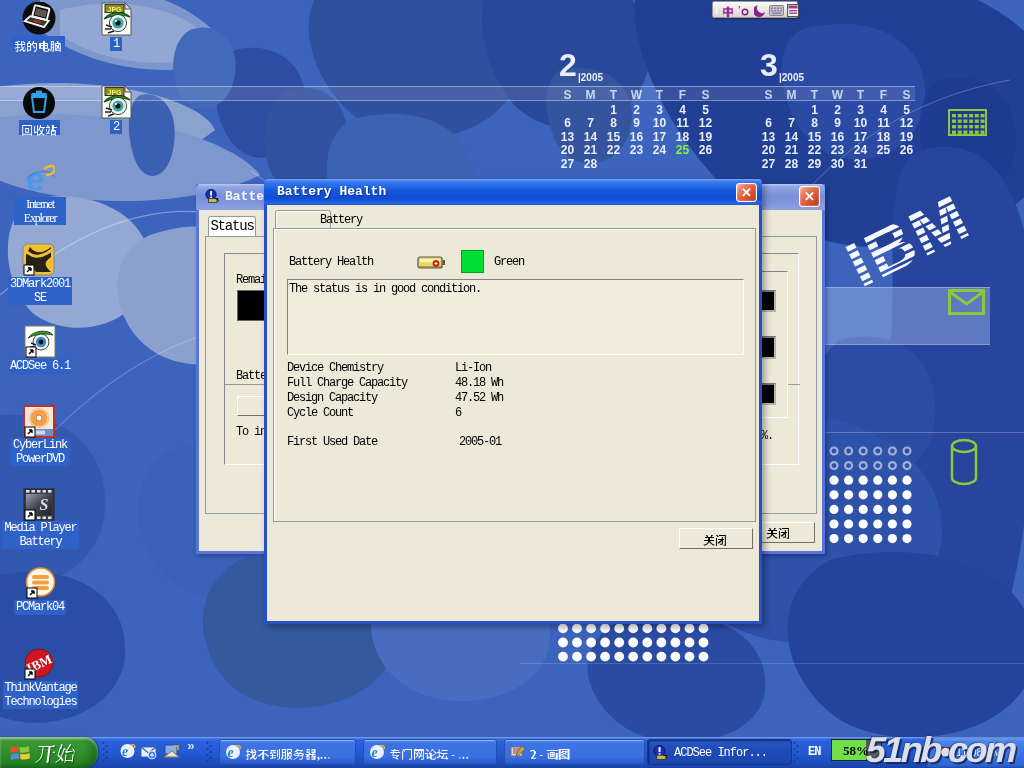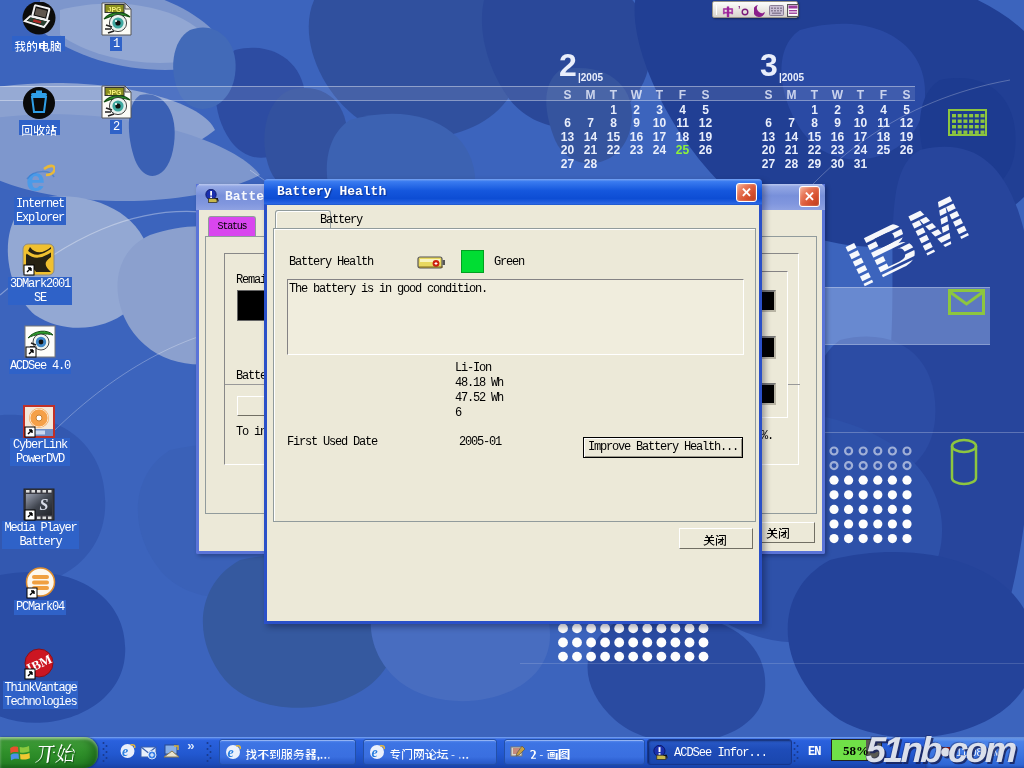--- a/index.html
+++ b/index.html
@@ -312,40 +312,40 @@
 <circle cx="20" cy="21" r="2.6" fill="#111"></circle>
 <circle cx="18" cy="19" r="1.1" fill="#fff"></circle>
 <path d="M8,23 L14,25 M7,27 L13,27 M10,31 L16,29" stroke="#222" stroke-width="1.6"></path>
 </svg>
 <div class="lbl" style="left:110px;top:120px;width:12px;height:14px;line-height:14px;">2</div>
 <svg class="abs" style="left:24px;top:163px;" width="31" height="32" viewBox="0 0 31 32">
 <text x="2" y="28" font-size="34" font-weight="bold" fill="#4a9ae8" font-family="'Liberation Sans',sans-serif">e</text>
 <path d="M3,16 C10,6 27,7 30,14" stroke="#2a6fc8" stroke-width="1.5" fill="none" opacity="0.5"></path>
 <path d="M20,6 C26,1.5 31,2 30.5,6.5 C30,10 26,12 22,12" stroke="#e8b93a" stroke-width="2.6" fill="none"></path>
 </svg>
-<div class="lbl" style="left:14px;top:197px;width:52px;height:28px;">Internet Explorer</div>
+<div class="lbl" style="left:14px;top:197px;width:52px;height:28px;font-family:Liberation Serif, serif;">Internet Explorer</div>
 <svg class="abs" style="left:22px;top:243px;" width="33" height="33" viewBox="0 0 33 33">
 <rect x="1" y="1" width="31" height="31" rx="5" fill="#f0c030" stroke="#888" stroke-width="1"></rect>
 <path d="M8,4 C14,12 22,10 29,4 L29,14 C20,20 24,24 29,29 L14,29 C10,22 6,24 4,29 L4,12 Z" fill="#111" opacity="0.9"></path>
 <path d="M4,8 C12,16 20,14 30,7" stroke="#f0c030" stroke-width="3" fill="none"></path>
 <rect x="2" y="22" width="10" height="10" fill="#fff" stroke="#000" stroke-width="1"></rect>
 <path d="M5,29 L9,25 M9,25 L9,28 M9,25 L6,25" stroke="#000" stroke-width="1.4" fill="none"></path>
 </svg>
 <div class="lbl" style="left:8px;top:277px;width:64px;height:28px;">3DMark2001 SE</div>
 <svg class="abs" style="left:24px;top:325px;" width="32" height="33" viewBox="0 0 32 33">
 <rect x="1" y="1" width="30" height="31" fill="#fdfdfa" stroke="#777" stroke-width="1"></rect>
 <path d="M4,13 C10,5 24,4 29,10 C23,8 10,9 4,13Z" fill="#2d9e2d" stroke="#145014" stroke-width="1"></path>
 <circle cx="17" cy="17" r="8" fill="#eef4f0" stroke="#333" stroke-width="0.9"></circle>
 <circle cx="17" cy="17" r="5.2" fill="#3f88c8"></circle>
 <circle cx="17" cy="17" r="2.4" fill="#111"></circle>
 <path d="M7,18 L12,20 M6,22 L11,22" stroke="#222" stroke-width="1.4"></path>
 <rect x="2" y="22" width="10" height="10" fill="#fff" stroke="#000" stroke-width="1"></rect>
 <path d="M5,29 L9,25 M9,25 L9,28 M9,25 L6,25" stroke="#000" stroke-width="1.4" fill="none"></path>
 </svg>
-<div class="lbl" style="left:9px;top:359px;width:62px;height:15px;">ACDSee 4.0</div>
+<div class="lbl" style="left:9px;top:359px;width:62px;height:15px;">ACDSee 6.1</div>
 <svg class="abs" style="left:23px;top:405px;" width="32" height="33" viewBox="0 0 32 33">
 <rect x="1" y="1" width="30" height="31" fill="#f5e8d8" stroke="#c03028" stroke-width="2"></rect>
 <circle cx="16" cy="13" r="10" fill="#f5a048"></circle>
 <circle cx="16" cy="13" r="9" fill="none" stroke="#fff" stroke-width="1" opacity="0.7"></circle>
 <circle cx="16" cy="13" r="3" fill="#fff" stroke="#c88030" stroke-width="1"></circle>
 <rect x="2" y="24" width="28" height="7" fill="#7090c8"></rect>
 <rect x="4" y="25.5" width="18" height="4" fill="#c8d8f0"></rect>
 <rect x="2" y="22" width="10" height="10" fill="#fff" stroke="#000" stroke-width="1"></rect>
 <path d="M5,29 L9,25 M9,25 L9,28 M9,25 L6,25" stroke="#000" stroke-width="1.4" fill="none"></path>
 </svg>
@@ -434,21 +434,21 @@
 <svg class="abs" style="left:6px;top:5px;" width="14" height="14" viewBox="0 0 14 14">
 <circle cx="6" cy="5.5" r="5.2" fill="#1a2fae" stroke="#0a1560" stroke-width="0.8"></circle>
 <rect x="5.2" y="2" width="1.8" height="4.6" fill="#fff"></rect>
       <rect x="5.2" y="7.6" width="1.8" height="1.6" fill="#fff"></rect>
 <rect x="3.5" y="9.5" width="8.5" height="4" fill="#c8b84a" stroke="#333" stroke-width="0.8"></rect>
 <rect x="12.2" y="10.5" width="1.5" height="2" fill="#333"></rect>
 <path d="M9,9.5 L13,9 L13,11" fill="#111"></path>
 </svg>
 <div class="abs" style="left:26px;top:5px;color:#f6f8fd;font-weight:bold;font-size:13px;font-family:'Liberation Mono',monospace;">Battery Information</div>
 <div class="closebtn" style="left:600px;top:2px;width:21px;height:21px;line-height:19px;">✕</div>
-<div class="abs" style="left:9px;top:32px;width:48px;height:20px;background:#d946ef;border:1px solid #919b9c;border-bottom:none;border-radius:3px 3px 0 0;font-size:10px;letter-spacing:-1.2px;text-align:center;line-height:19px;">Status</div>
+<div class="abs" style="left:9px;top:32px;width:48px;height:20px;background:#ffffff;border:1px solid #919b9c;border-bottom:none;border-radius:3px 3px 0 0;font-size:14px;letter-spacing:-1.2px;text-align:center;line-height:19px;">Status</div>
 <div class="abs" style="left:6px;top:52px;width:612px;height:278px;border:1px solid #919b9c;"></div>
 <div class="abs" style="left:25px;top:69px;width:575px;height:212px;border:1px solid #b8b4a2;border-top-color:#888;border-left-color:#888;border-bottom-color:#fff;border-right-color:#fff;"></div>
 <div class="t12" style="left:37px;top:89px;">Remaining battery p</div>
 <div class="abs" style="left:38px;top:106px;width:56px;height:31px;background:#000;border:1px solid #666;"></div>
 <div class="t12" style="left:37px;top:185px;">Battery status</div>
 <div class="abs" style="left:26px;top:200px;width:575px;height:1px;background:#999;"></div>
 <div class="btn" style="left:38px;top:212px;width:90px;height:20px;line-height:18px;">Cu</div>
 <div class="t12" style="left:37px;top:241px;">To increase</div>
 <div class="abs" style="left:545px;top:87px;width:44px;height:147px;border:1px solid #848284;border-bottom-color:#fff;border-right-color:#fff;background:#ece9d8;"></div>
 <div class="abs" style="left:556px;top:106px;width:21px;height:22px;background:#000;border:2px solid #b8b4a4;border-left-color:#777;border-top-color:#777;"></div>
@@ -471,28 +471,31 @@
 <rect x="1" y="3" width="24" height="11" rx="2" fill="#e8d860" stroke="#555" stroke-width="1.2"></rect>
 <rect x="25.5" y="6" width="2.5" height="5" fill="#555"></rect>
 <rect x="3" y="5" width="20" height="3" fill="#f8f4c0"></rect>
 <circle cx="19" cy="9.5" r="3.4" fill="#cc2010"></circle>
       <path d="M17.5,9.5 L20.5,9.5 M19,8 L19,11" stroke="#fff" stroke-width="1"></path>
 <path d="M2,13 L26,13" stroke="#806820" stroke-width="1"></path>
 </svg>
 <div class="abs" style="left:194px;top:68px;width:23px;height:23px;background:#00dd33;border:1px solid #00a020;"></div>
 <div class="t12" style="left:227px;top:73px;">Green</div>
 <div class="sunk" style="left:20px;top:97px;width:457px;height:76px;"></div>
-<div class="t12" style="left:22px;top:100px;">The battery is in good condition.</div>
+<div class="t12" style="left:22px;top:100px;">The status is in good condition.</div>
+<div class="t12" style="left:20px;top:179px;line-height:15px;white-space:pre;">Device Chemistry
+Full Charge Capacity
+Design Capacity
+Cycle Count</div>
 <div class="t12" style="left:188px;top:179px;line-height:15px;white-space:pre;">Li-Ion
 48.18 Wh
 47.52 Wh
 6</div>
 <div class="t12" style="left:20px;top:253px;">First Used Date</div>
 <div class="t12" style="left:192px;top:253px;">2005-01</div>
-<div class="btnd" style="left:316px;top:255px;width:160px;height:21px;line-height:19px;">Improve Battery Health...</div>
 <div class="btn" style="left:412px;top:346px;width:74px;height:21px;"></div>
 <svg style="position:absolute;left:436px;top:349px;overflow:visible;" width="24" height="16" viewBox="0 0 24.0 16.2">
       <path d="M3 4C3 5 4 6 4 6H2V7H5V9L5 9H1V10H5C5 12 4 13 0 14C1 14 1 15 1 15C4 14 6 13 6 11C7 13 9 14 11 15C11 15 11 14 12 14C9 13 8 12 7 10H11V9H7L7 9V7H11V6H8C9 6 9 5 10 4L8 4C8 5 8 6 7 6H4L5 6C5 5 4 4 4 4Z M13 7V15H14V7ZM13 4C14 5 14 6 15 6L16 6C15 5 15 4 14 4ZM19 6V8H15V9H18C17 10 16 11 14 12C15 12 15 12 15 13C17 12 18 11 19 10V13C19 13 19 13 18 13C18 13 17 13 17 13C17 13 17 14 17 14C18 14 19 14 19 14C20 14 20 13 20 13V9H21V8H20V6ZM16 4V5H22V14C22 14 22 14 22 14C22 14 21 14 20 14C21 14 21 15 21 15C22 15 22 15 23 15C23 14 23 14 23 14V4Z" fill="#000"></path>
     </svg>
 </div>
 <div class="abs" style="left:0;top:737px;width:1024px;height:31px;background:linear-gradient(180deg,#7fa8ee 0%,#3a6fe8 6%,#2a61dd 12%,#2258d0 55%,#1c4cbb 85%,#1941a5 100%);"></div>
 <div class="abs" style="left:0;top:737px;width:98px;height:31px;border-radius:0 14px 14px 0;background:linear-gradient(180deg,#6cbf5e 0%,#3f9c38 12%,#2f8f2a 50%,#268324 85%,#1d701e 100%);box-shadow:inset 0 2px 3px rgba(255,255,255,0.4), inset -6px 0 8px rgba(0,40,0,0.35), 1px 0 2px rgba(0,0,0,0.4);">
 <svg class="abs" style="left:9px;top:6px;" width="22" height="20" viewBox="0 0 22 20">
 <g transform="rotate(-4 11 10)">
 <path d="M1.5,4.5 C3.5,3 6,2.8 9.5,3.8 L9.5,9.2 C6,8.4 3.5,8.5 1.5,9.9 Z" fill="#e8502d"></path>

